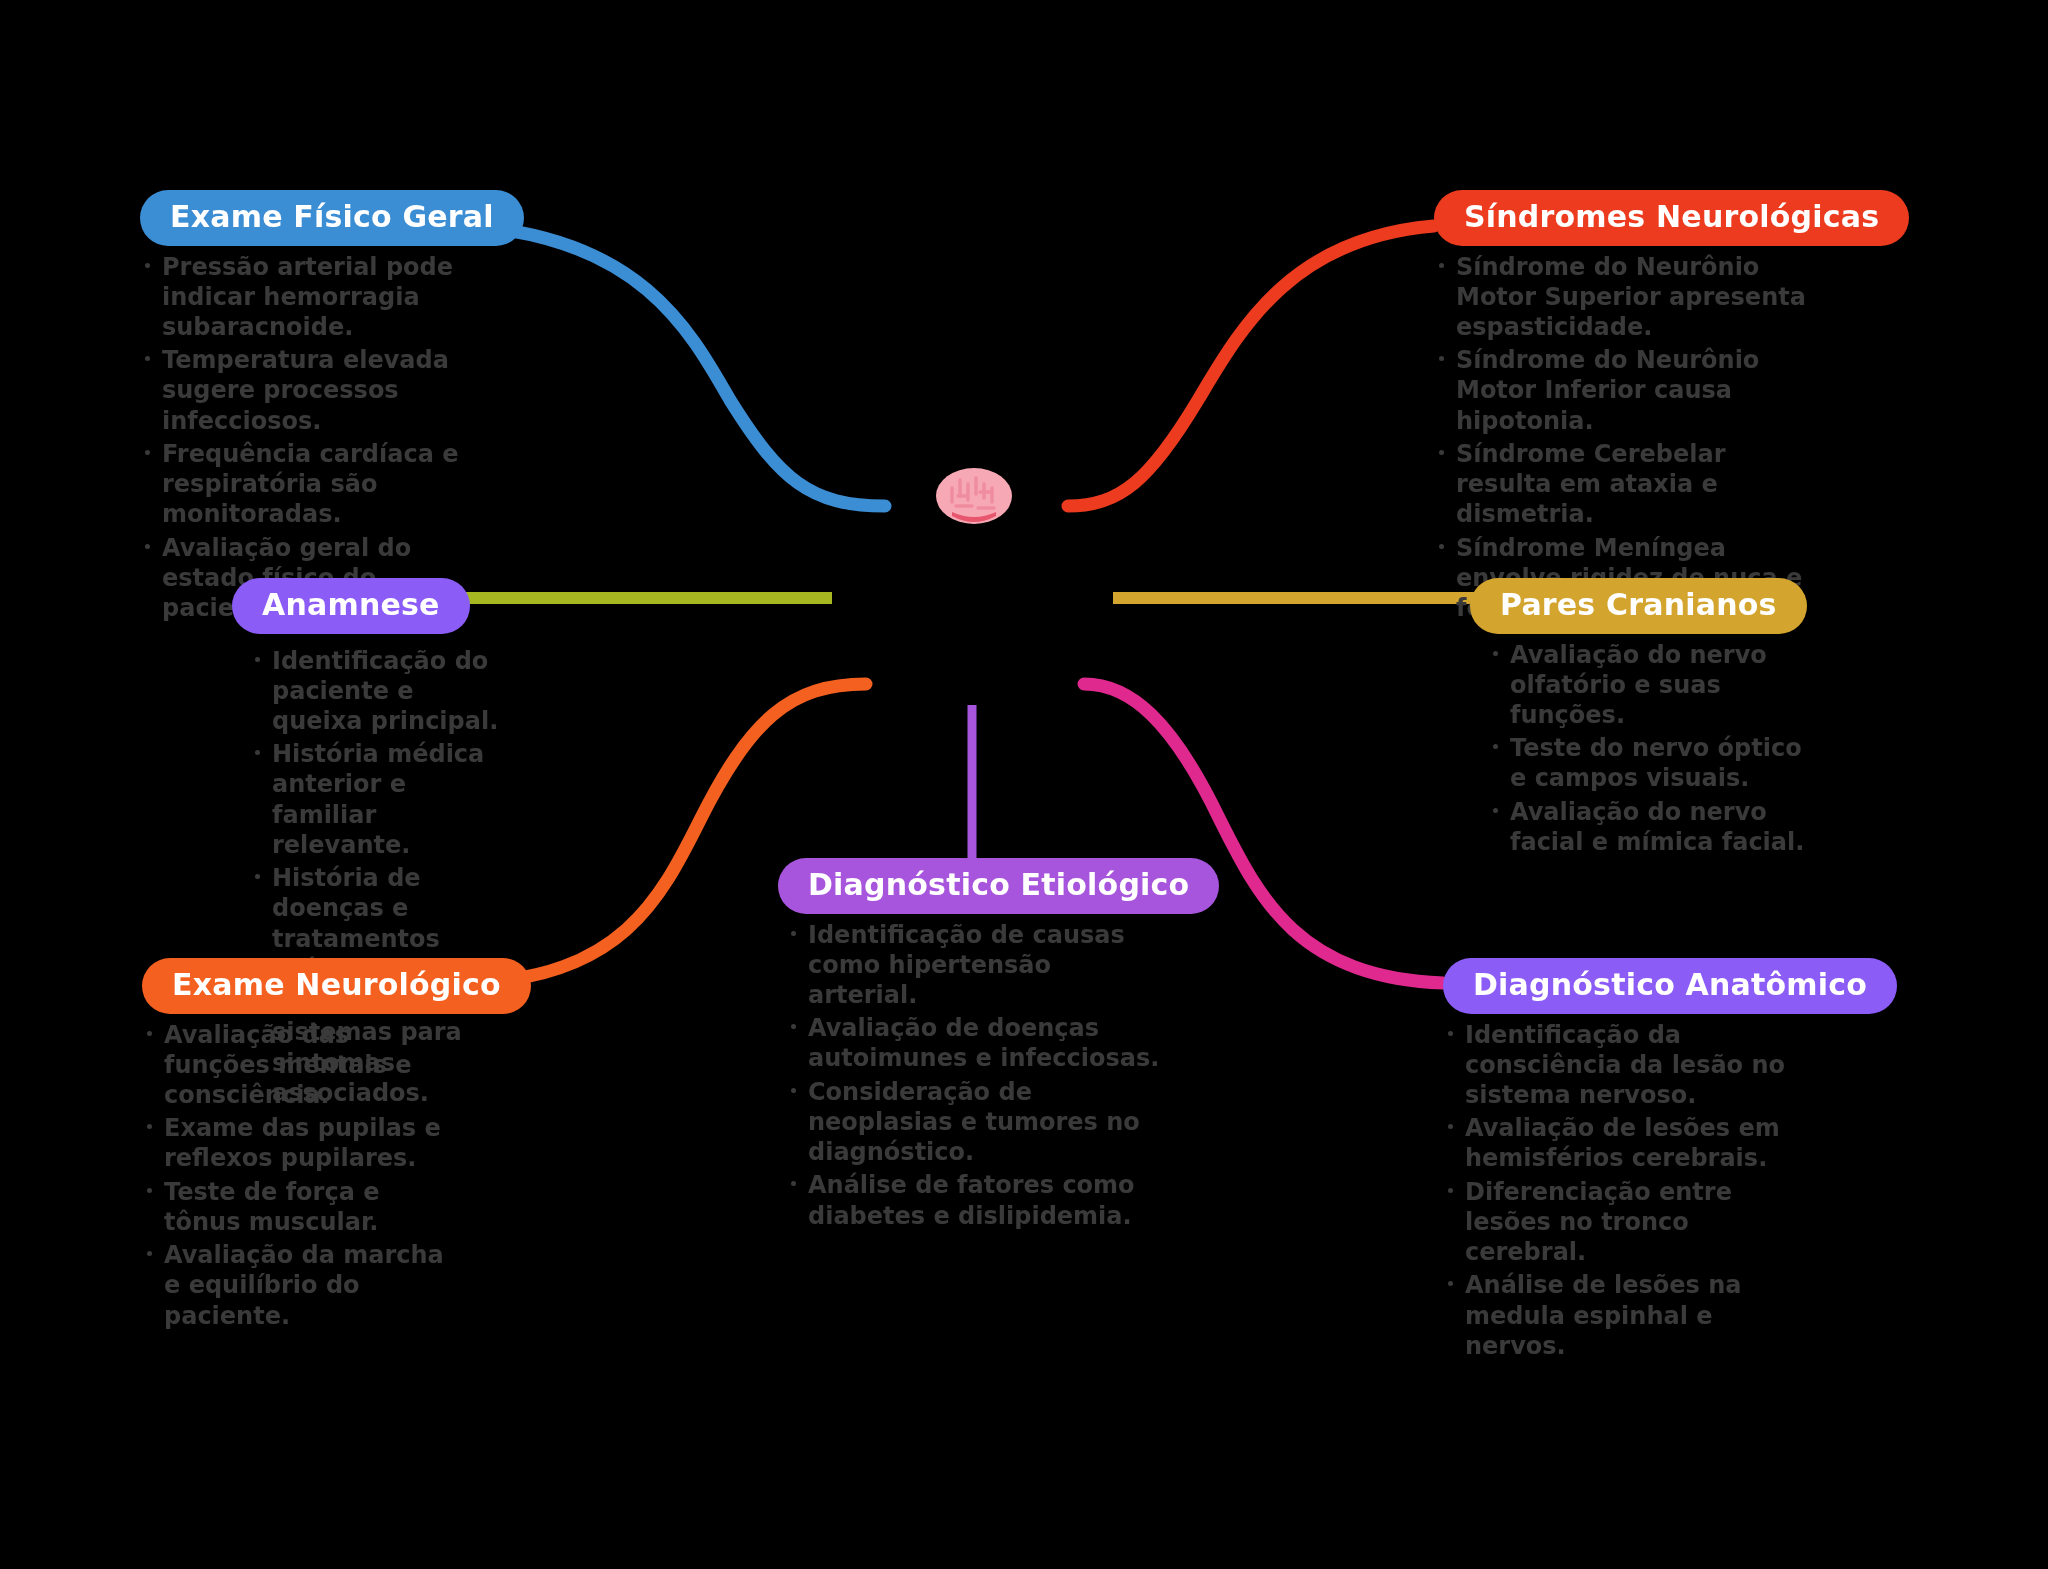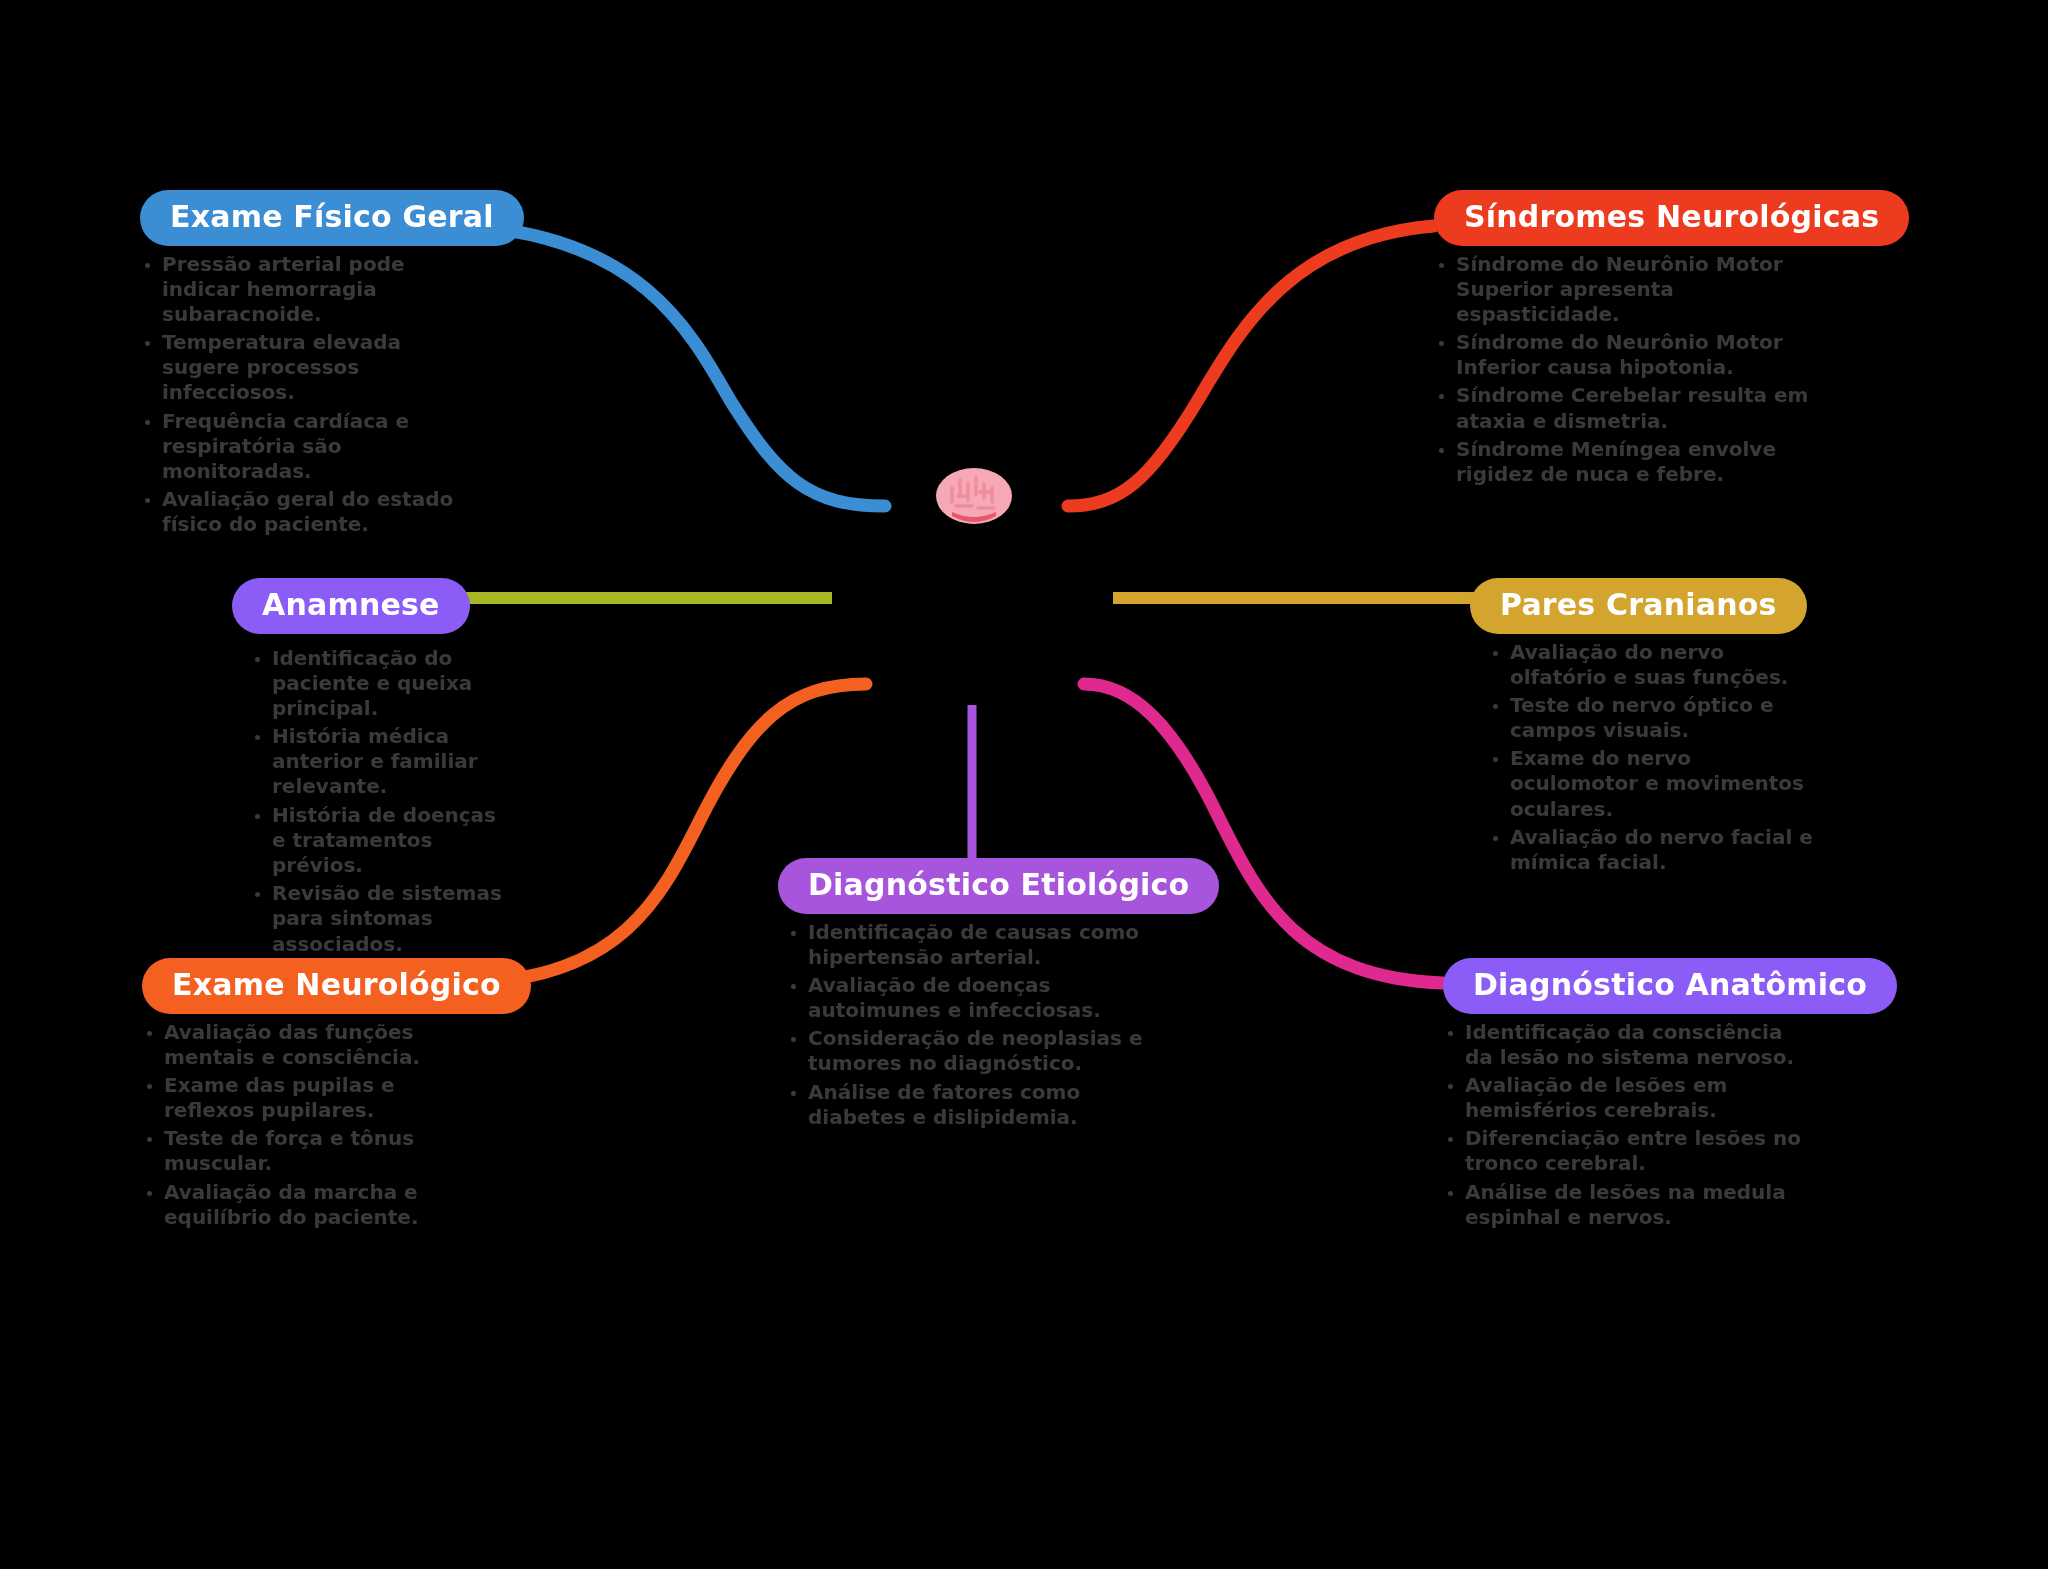--- a/index.html
+++ b/index.html
@@ -62,21 +62,21 @@
   .pill-wrap.left  { justify-content: flex-start; }
 
   ul.bullets {
     list-style: none;
     margin: 6px 0 0 0;
     padding: 0;
   }
   ul.bullets li {
     position: relative;
     color: #3a3a3a;
-    font-size: 20px;
+    font-size: 24px;
     font-weight: bold;
     line-height: 1.26;
     padding-left: 22px;
     margin-bottom: 3px;
   }
   ul.bullets li::before {
     content: "";
     position: absolute;
     left: 5px;
     top: 11px;
@@ -178,21 +178,20 @@
     </ul>
   </div>
 
   <div class="node" id="node-pares">
     <div class="pill-wrap left">
       <span class="pill" style="background:#d3a42e">Pares Cranianos</span>
     </div>
     <ul class="bullets">
       <li>Avaliação do nervo olfatório e suas funções.</li>
       <li>Teste do nervo óptico e campos visuais.</li>
-      <li>Exame do nervo oculomotor e movimentos oculares.</li>
       <li>Avaliação do nervo facial e mímica facial.</li>
     </ul>
   </div>
 
   <div class="node" id="node-exame-neuro">
     <div class="pill-wrap left">
       <span class="pill" style="background:#f4601f">Exame Neurológico</span>
     </div>
     <ul class="bullets">
       <li>Avaliação das funções mentais e consciência.</li>

